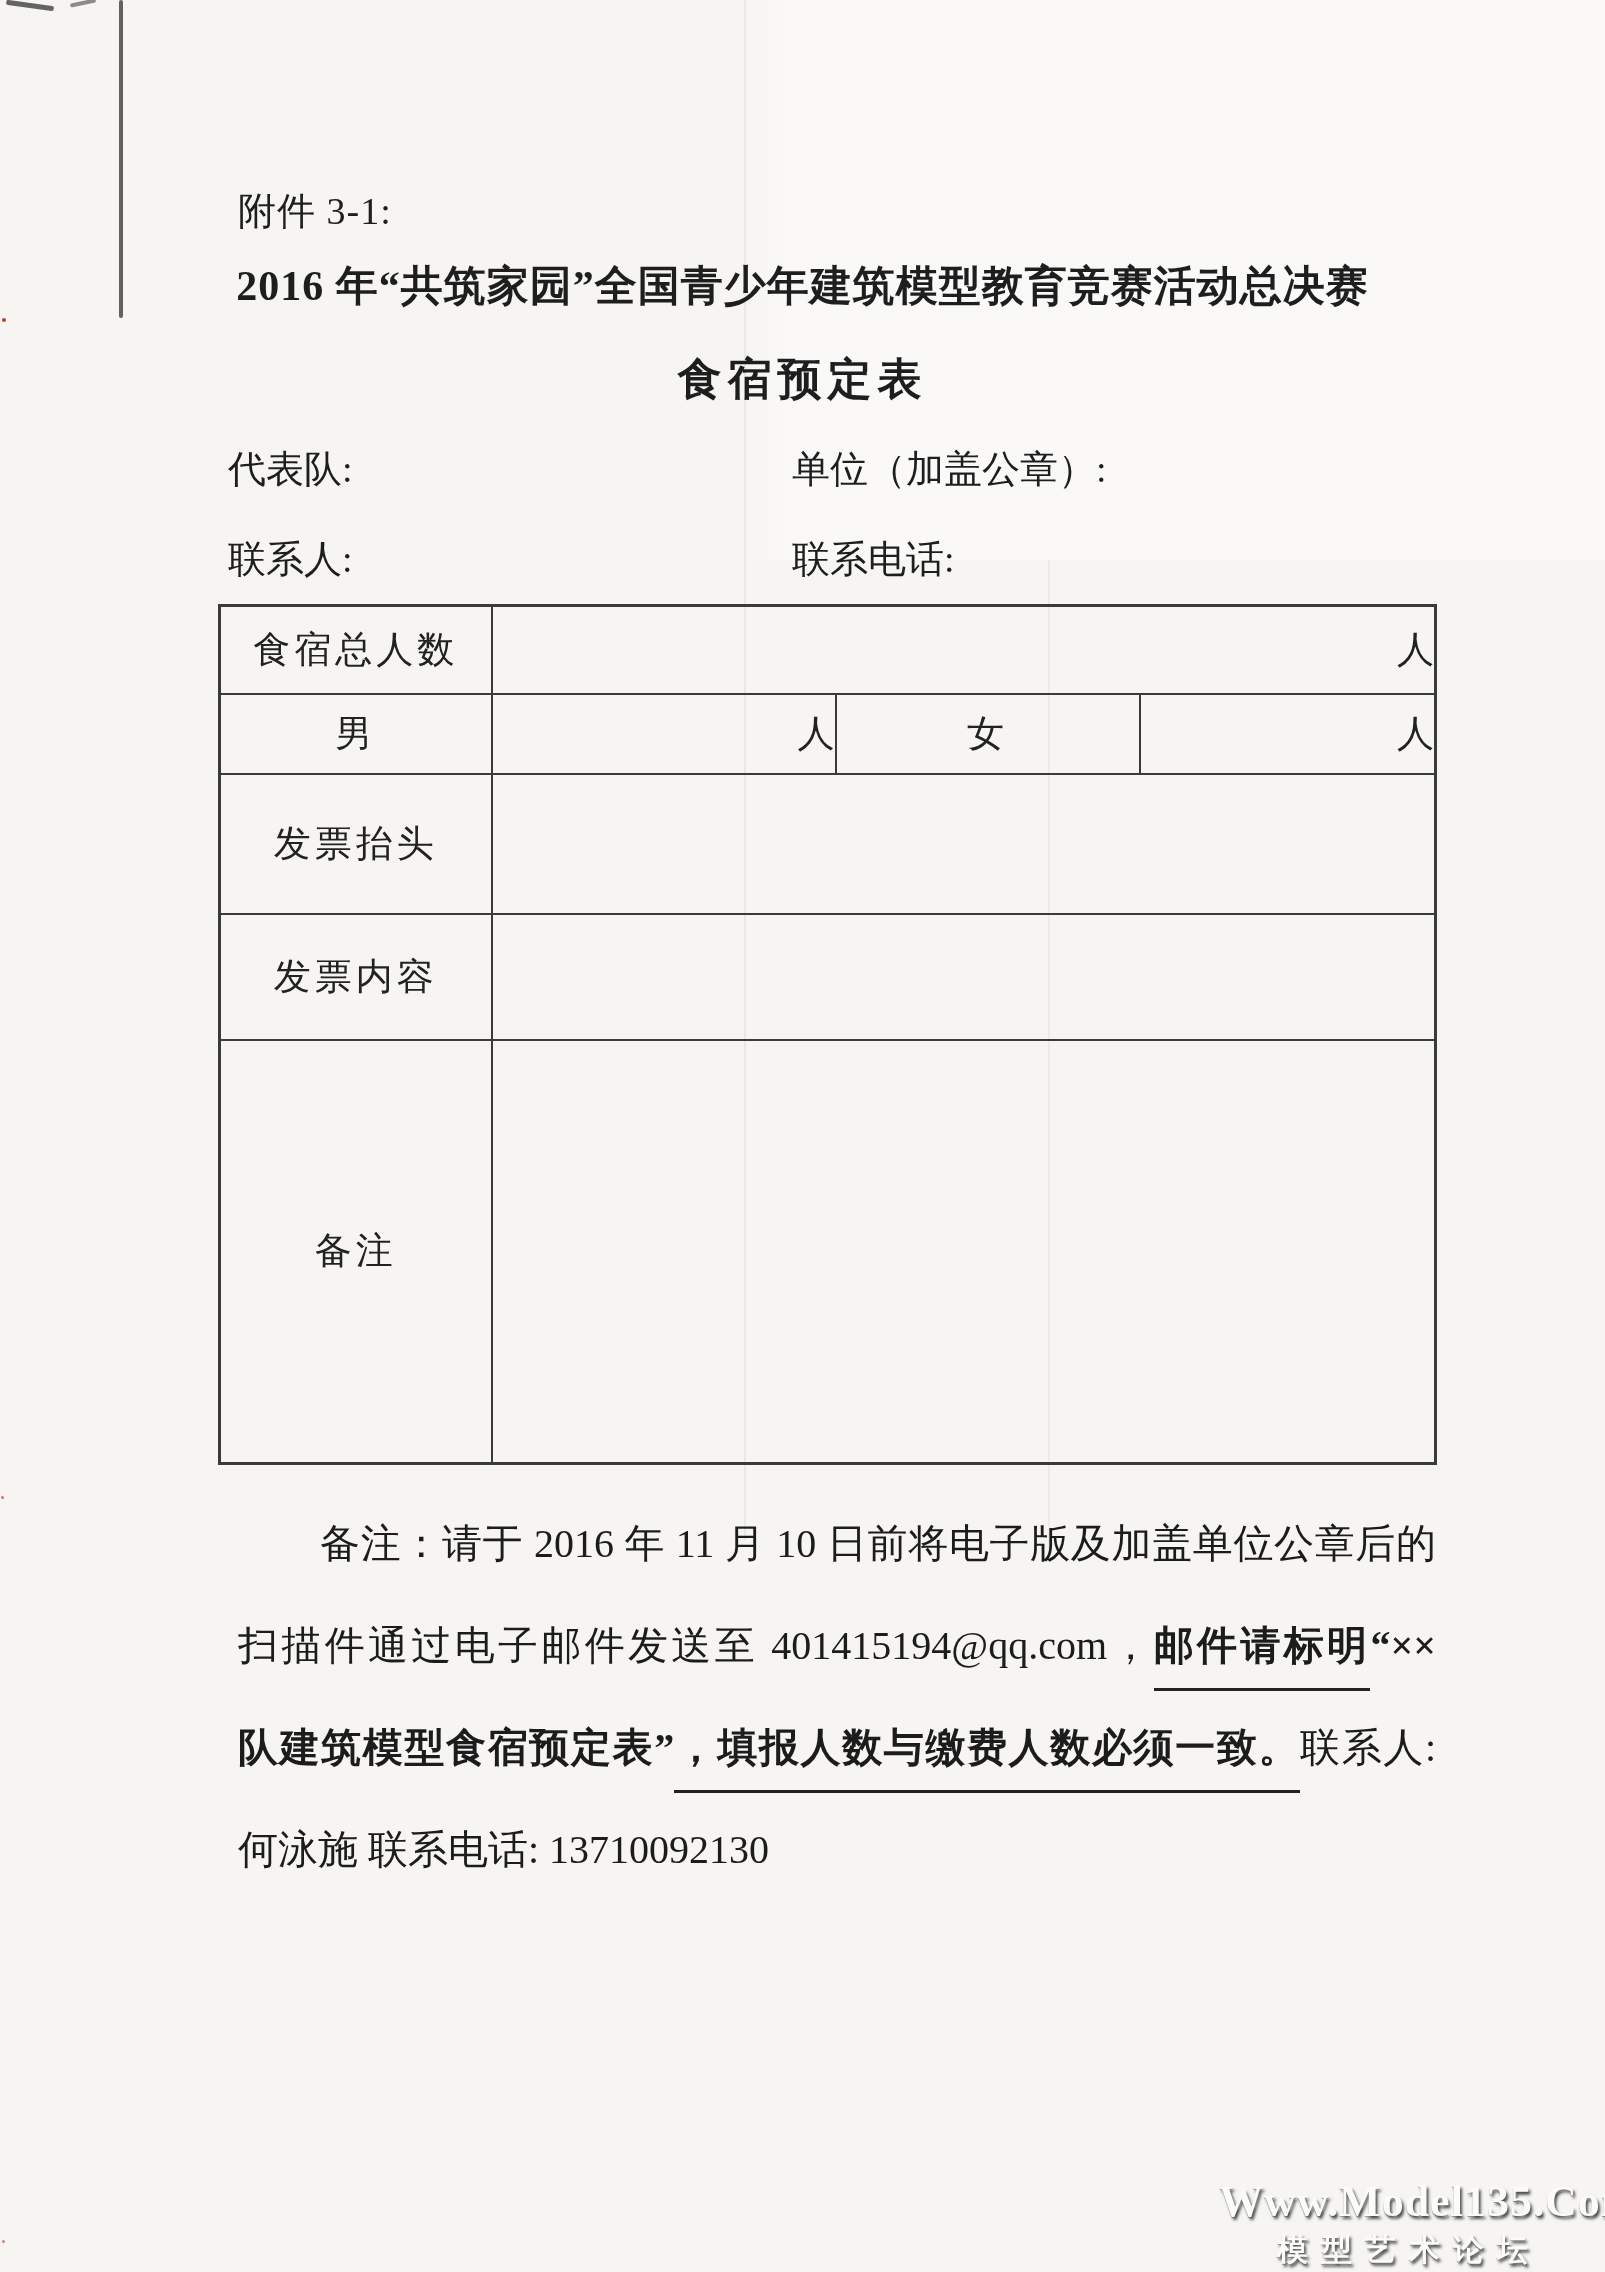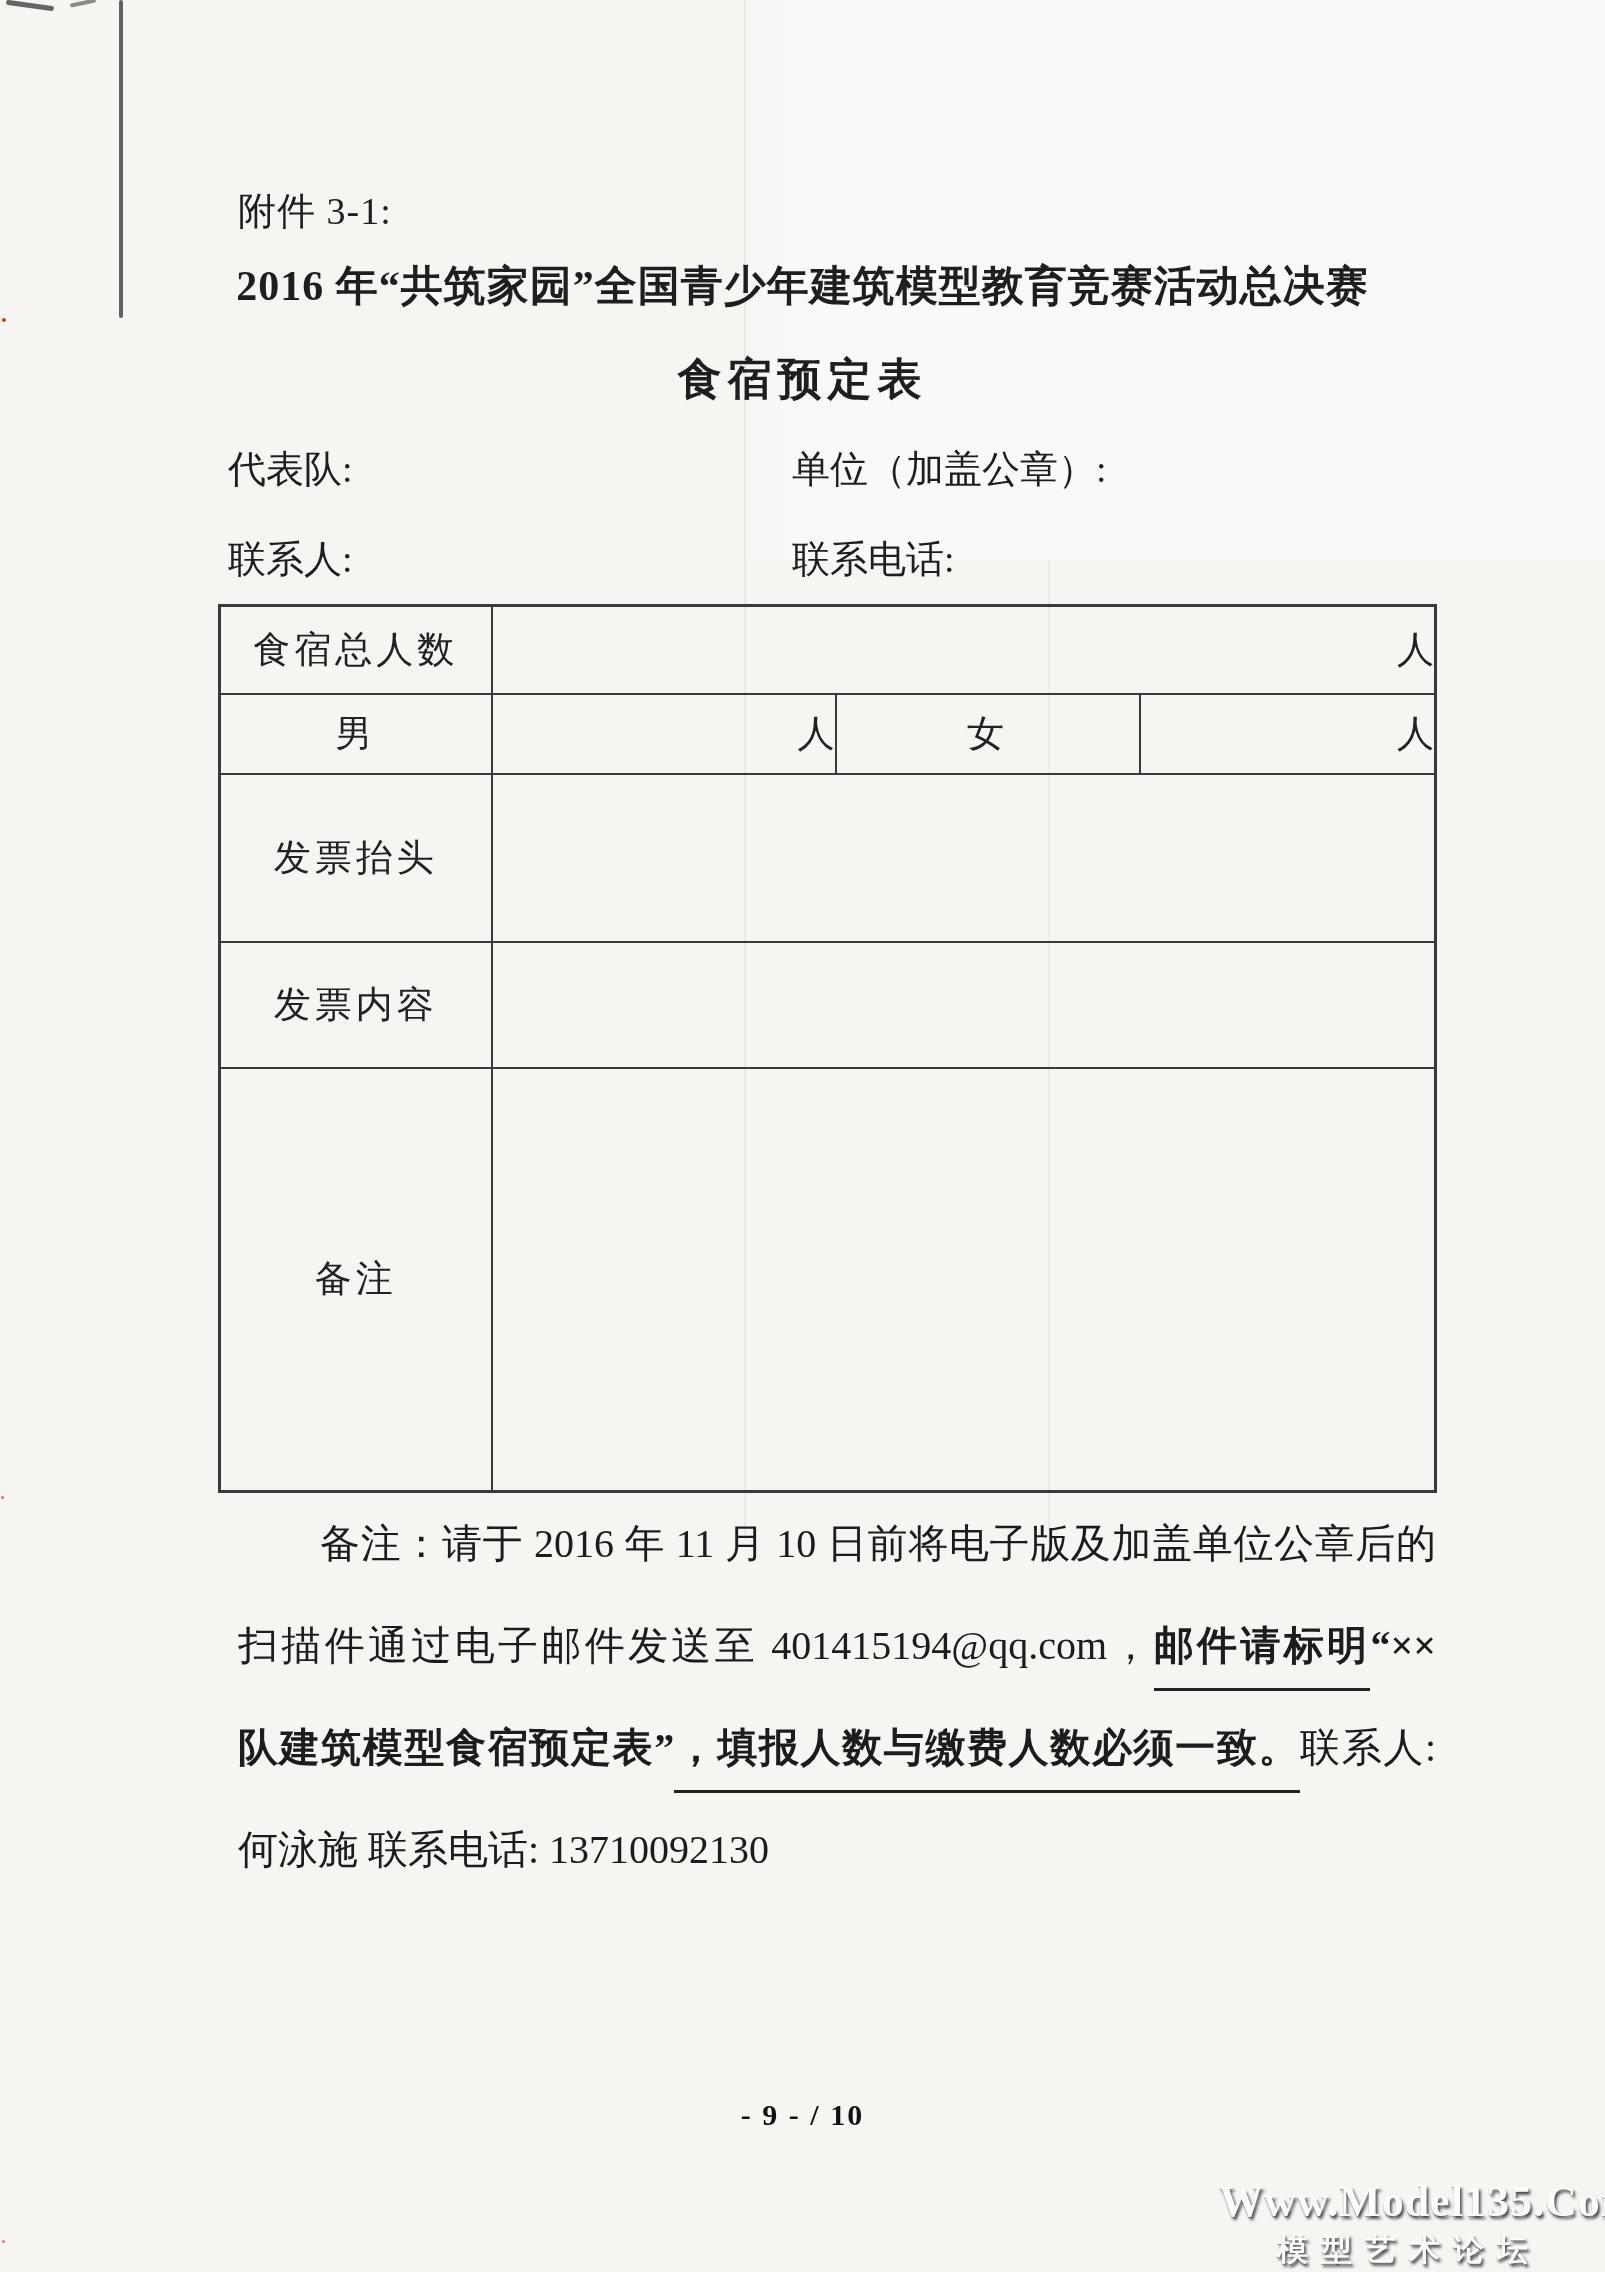--- a/index.html
+++ b/index.html
@@ -52,21 +52,21 @@
   table.resv td{
     border:2px solid #3a3a3a;
     font-size:37px;color:#222;
     padding:0;vertical-align:middle;
   }
   td.lbl{text-align:center;letter-spacing:4px;}
   td.unit{text-align:right;padding-right:42px;}
   td.unit-sm{text-align:right;padding-right:40px;}
   tr.r1{height:88px;}
   tr.r2{height:80px;}
-  tr.r3{height:168px;}
+  tr.r3{height:140px;}
   tr.r4{height:126px;}
   tr.r5{height:424px;}
 
   .note{
     position:absolute;left:238px;width:1198px;
     font-size:40px;line-height:48px;color:#1c1c1c;
     text-align:justify;text-align-last:justify;
     white-space:nowrap;
   }
   .note.n1{top:1520px;text-indent:82px;}
@@ -152,20 +152,19 @@
       <td colspan="3"></td>
     </tr>
   </tbody>
     </table>
 
   <div class="note n1">备注：请于 2016 年 11 月 10 日前将电子版及加盖单位公章后的</div>
   <div class="note n2"><span>扫描件通过电子邮件发送至 401415194@qq.com，</span><span class="bu">邮件请标明</span><span class="b">“××</span></div>
   <div class="note n3"><span class="b">队建筑模型食宿预定表”</span><span class="bu">，填报人数与缴费人数必须一致。</span><span>联系人:</span></div>
   <div class="note n4">何泳施 联系电话: 13710092130</div>
 
-  <div class="pagenum">- 9 - / 10</div>
 
   <div class="watermark">
     <div class="wm1">Www.Model135.Com</div>
     <div class="wm2">模型艺术论坛</div>
   </div>
 
 </div>
 
 </body></html>

